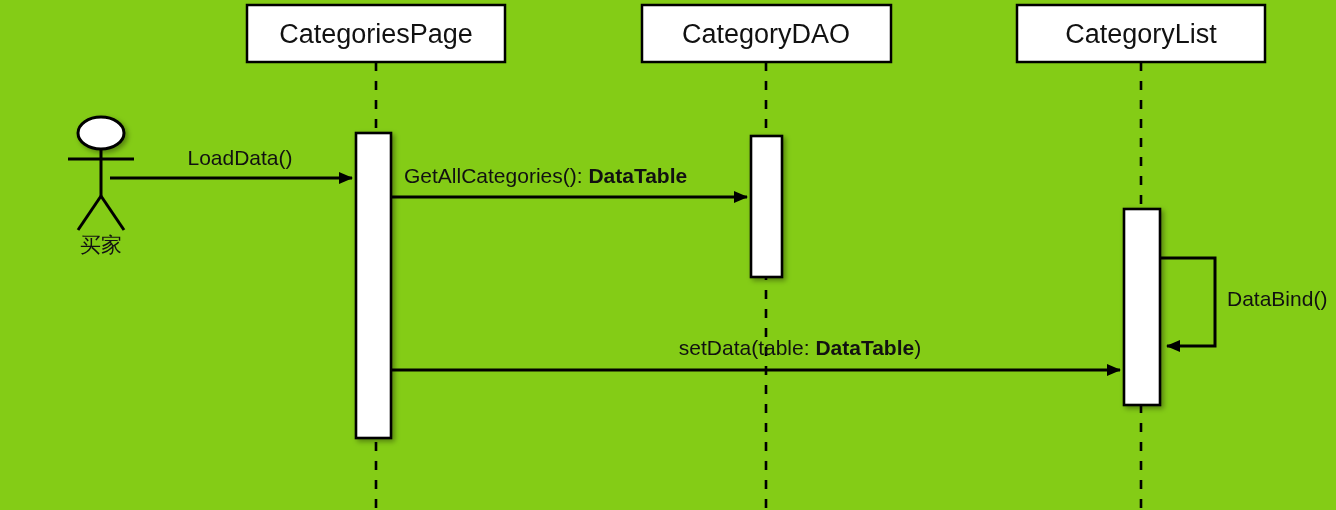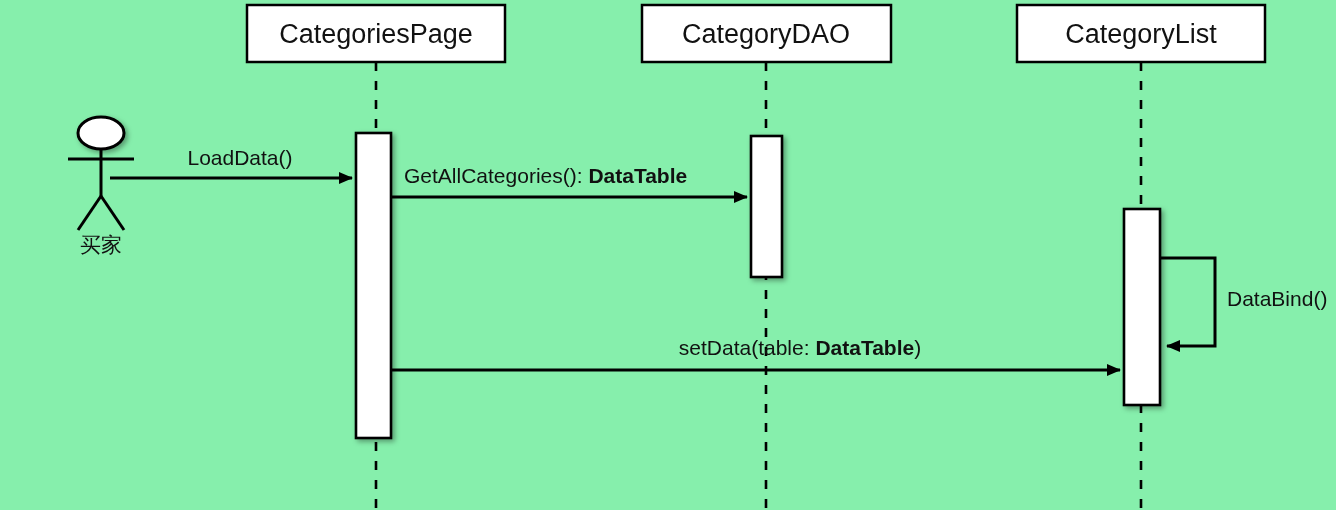--- a/index.html
+++ b/index.html
@@ -10,21 +10,21 @@
   body {
     width: 1336px;
     height: 510px;
     font-family: "Liberation Sans", sans-serif;
     overflow: hidden;
   }
   #diagram-root {
     position: relative;
     width: 1336px;
     height: 510px;
-    background: #86efac;
+    background: #84cc16;
   }
   #diagram-svg {
     position: absolute;
     left: 0;
     top: 0;
     width: 1336px;
     height: 510px;
   }
   .lifeline-title {
     font-family: "Liberation Sans", sans-serif;

